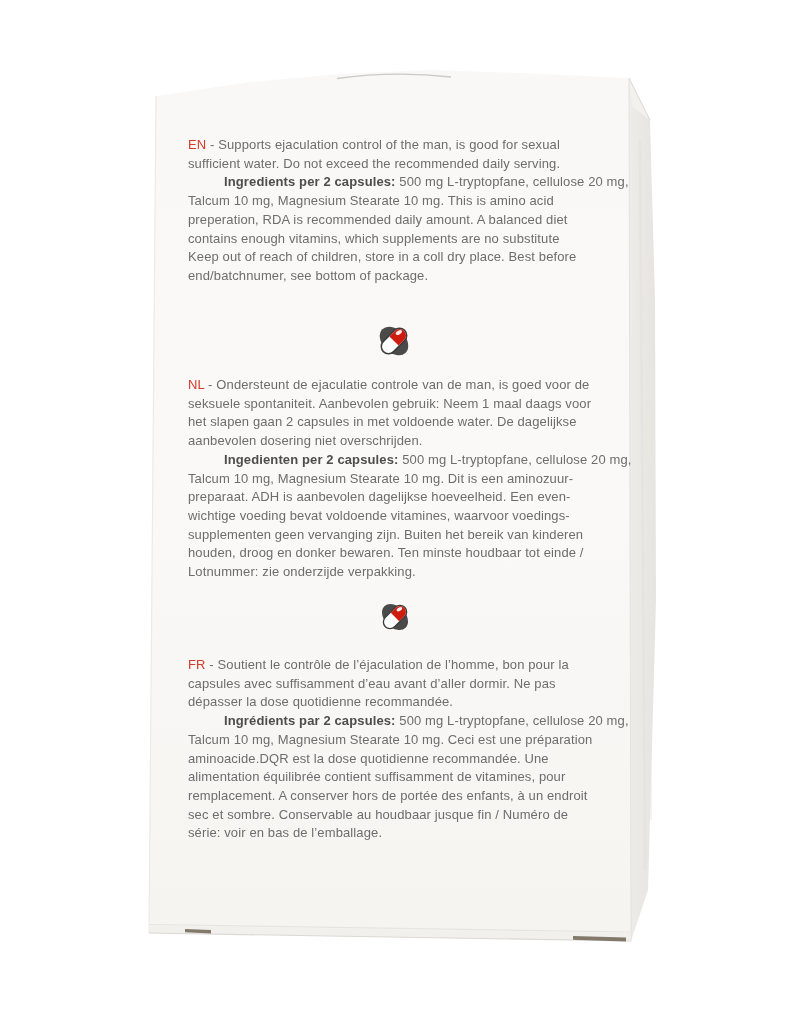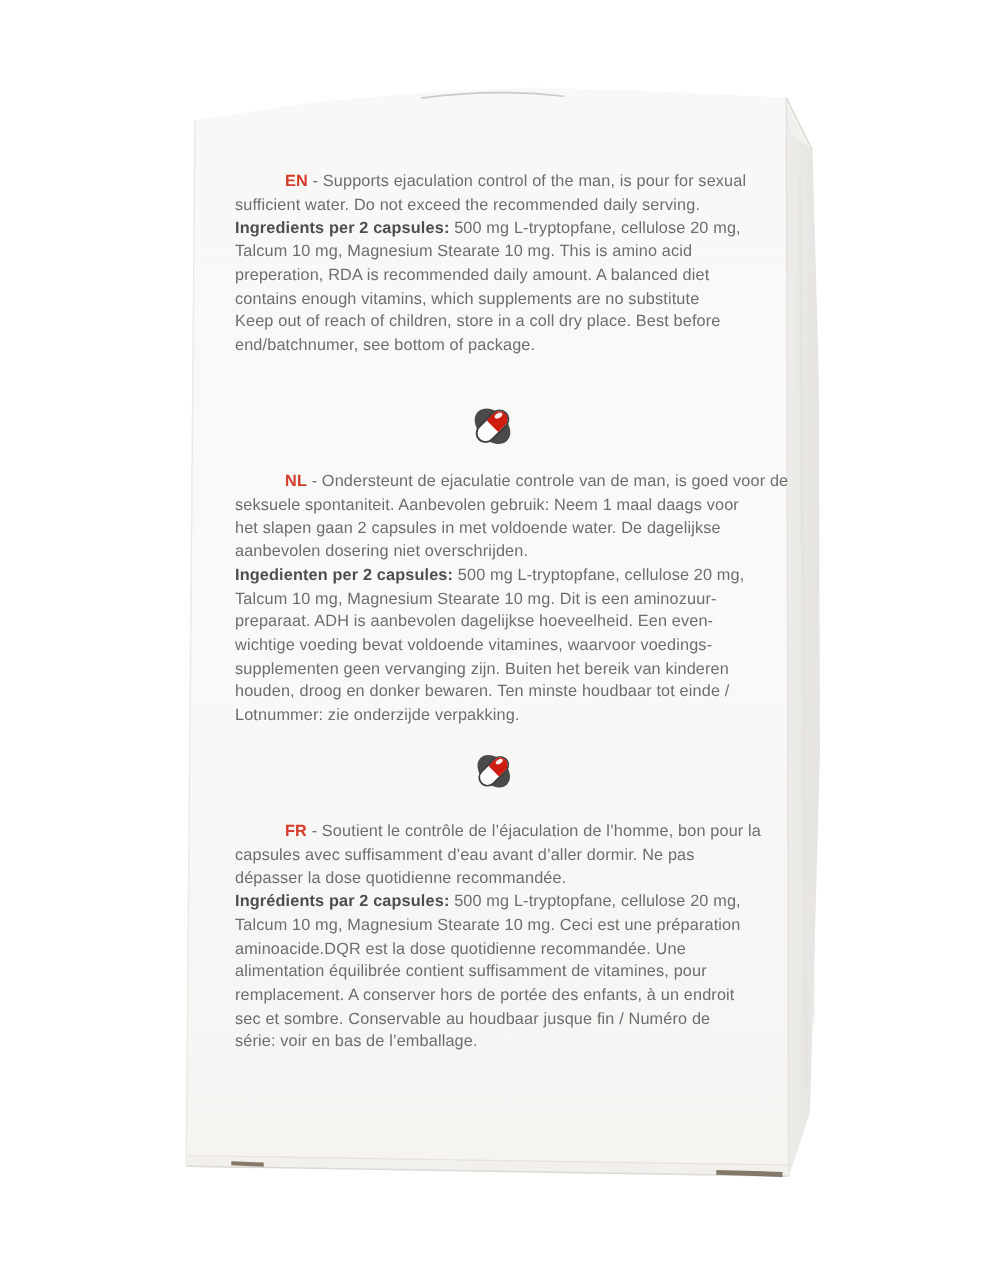--- a/index.html
+++ b/index.html
@@ -27,26 +27,26 @@
   }
   .line {
     white-space: nowrap;
     font-size: 13px;
     line-height: 18.7px;
     letter-spacing: 0.12px;
     color: var(--body-text, #6d6d6d);
   }
   .lang {
     color: var(--accent-red, #d63a28);
-    font-weight: bold;
-    margin-left: 40px;
+    font-weight: normal;
   }
   .bold {
     color: var(--bold-text, #4d4d4d);
     font-weight: bold;
+    margin-left: 36px;
   }
   .logo {
     position: absolute;
   }
   .logo-1 { left: 370px; top: 318px; width: 48px; height: 46px; }
   .logo-2 { left: 373px; top: 596px; width: 44px; height: 42px; }
 </style>
 </head>
 <body>
 
@@ -83,21 +83,21 @@
 
     <path d="M150,925.5 L630,933 L631,941 L149,933 Z" fill="#f2f0ec"></path>
     <path d="M150,924.5 L630,932" stroke="#e7e4e0" stroke-width="1.2" fill="none"></path>
     <path d="M149,933 L631,941" stroke="#dcd9d4" stroke-width="1.2" fill="none"></path>
     <path d="M185,929 L211,930 L211,933.4 L185,932.2 Z" fill="var(--notch,#6e6455)" opacity="0.85"></path>
     <path d="M573,936 L626,937.5 L626,941.6 L573,939.8 Z" fill="var(--notch,#6e6455)" opacity="0.85"></path>
   </svg>
 
   <div id="sections">
       <div class="section" style="top: 136px;">
-        <div class="line"><span class="lang">EN</span><span> - Supports ejaculation control of the man, is pour for sexual</span></div>
+        <div class="line"><span class="lang">EN</span><span> - Supports ejaculation control of the man, is good for sexual</span></div>
         <div class="line"><span>sufficient water. Do not exceed the recommended daily serving.</span></div>
         <div class="line"><span class="bold">Ingredients per 2 capsules:</span><span> 500 mg L-tryptopfane, cellulose 20 mg,</span></div>
         <div class="line"><span>Talcum 10 mg, Magnesium Stearate 10 mg. This is amino acid</span></div>
         <div class="line"><span>preperation, RDA is recommended daily amount. A balanced diet</span></div>
         <div class="line"><span>contains enough vitamins, which supplements are no substitute</span></div>
         <div class="line"><span>Keep out of reach of children, store in a coll dry place. Best before</span></div>
         <div class="line"><span>end/batchnumer, see bottom of package.</span></div>
       </div>
       <div class="section" style="top: 376px;">
         <div class="line"><span class="lang">NL</span><span> - Ondersteunt de ejaculatie controle van de man, is goed voor de</span></div>

